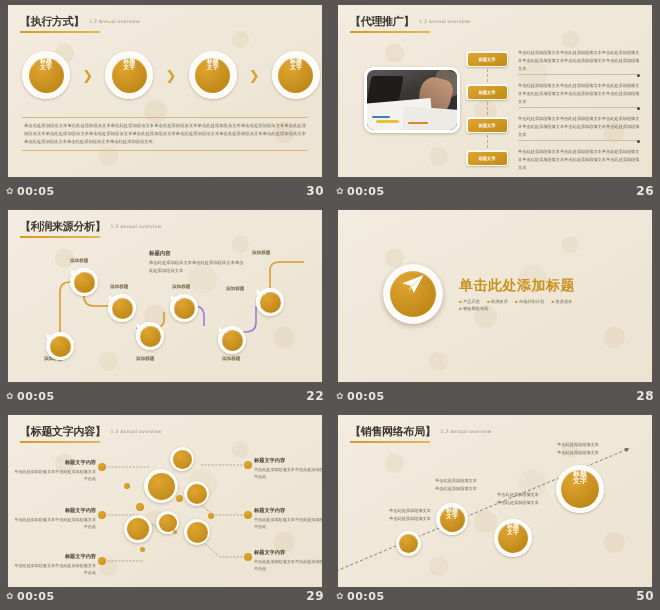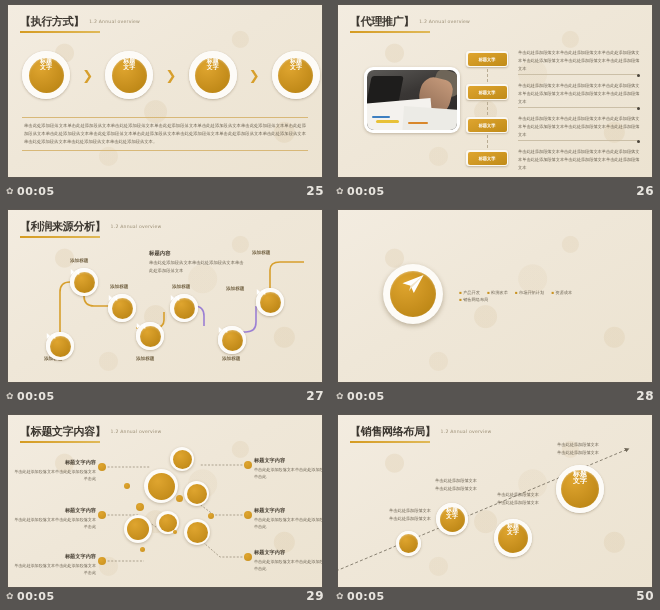--- a/index.html
+++ b/index.html
@@ -292,21 +292,21 @@
           </div>
             </div>
         </div>
       </div>
 
       <div class="s25-body">单击此处添加段落文本单击此处添加段落文本单击此处添加段落文本单击此处添加段落文本单击此处添加段落文本单击此处添加段落文本单击此处添加段落文本单击此处添加段落文本单击此处添加段落文本单击此处添加段落文本单击此处添加段落文本单击此处添加段落文本单击此处添加段落文本单击此处添加段落文本单击此处添加段落文本单击此处添加段落文本。</div>
     </div>
     <div class="footer">
       <span class="star">✿</span>
       <span>00:05</span>
-      <span class="pageno">25</span>
+      <span class="pageno">30</span>
     </div>
   </div>
 
   <div class="cell">
     <div class="slide">
       <div class="hdr">
         <div class="ttl"><span>【代理推广】</span><span class="sub">1.2 Annual overview</span></div>
         <div class="rule"></div>
       </div>
 
@@ -462,38 +462,39 @@
 
         <div class="s27-txtblk">
           <h4>标题内容</h4>
           <p>单击此处添加段落文本单击此处添加段落文本单击此处添加段落文本</p>
         </div>
       </div>
     </div>
     <div class="footer">
       <span class="star">✿</span>
       <span>00:05</span>
-      <span class="pageno">27</span>
+      <span class="pageno">22</span>
     </div>
   </div>
 
   <div class="cell">
     <div class="slide">
       <div class="s28-wrap">
         <div class="s28-circ">
           <div class="gcirc">
               <div class="inner">
             <svg viewBox="0 0 32 32">
               <path d="M3 15 L29 5 L17 27 L13 18 Z" fill="#fff"></path>
               <path d="M13 18 L29 5 L14 21 L11 25 Z" fill="#f0e3c8"></path>
             </svg>
           </div>
             </div>
         </div>
         <div class="s28-right">
+          <div class="t">单击此处添加标题</div>
           <ul>
             <li>产品开发</li>
             <li>检测改革</li>
             <li>市场开拓计划</li>
             <li>资源成本</li>
             <li>销售网络布局</li>
           </ul>
         </div>
       </div>
     </div>

